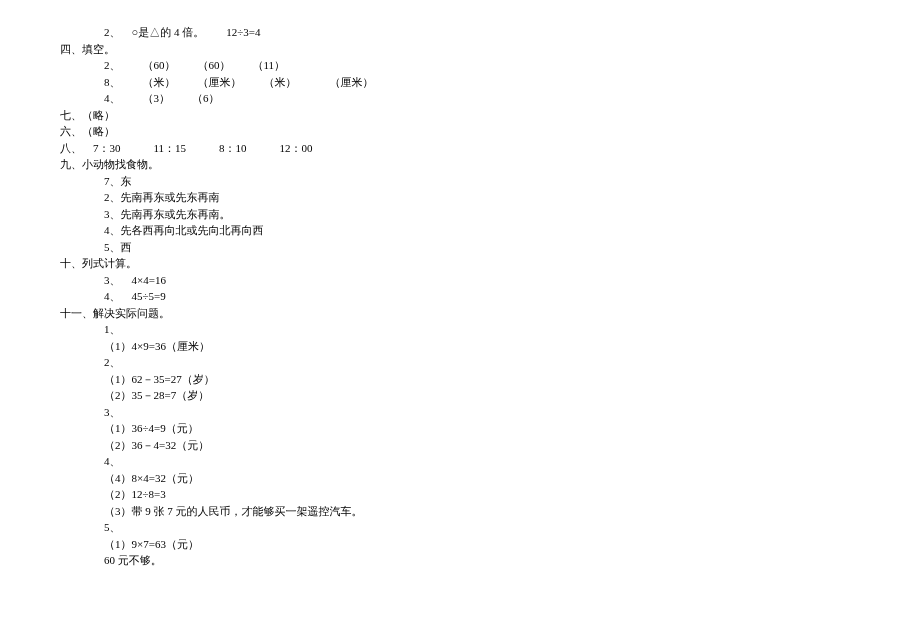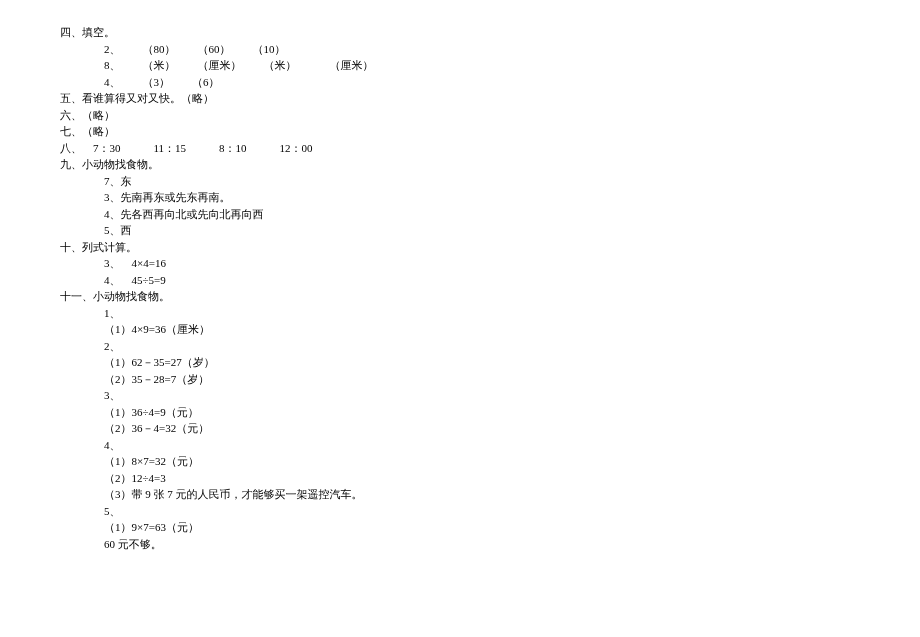--- a/index.html
+++ b/index.html
@@ -20,45 +20,46 @@
     }
     .line {
       white-space: pre;
     }
     .indent-2 { padding-left: 4em; }
   </style>
 </head>
 <body>
 
 <div id="doc">
+    <div class="line indent-2">2、　○是△的 4 倍。　　12÷3=4</div>
     <div class="line ">四、填空。</div>
-    <div class="line indent-2">2、　　（80）　　（60）　　（10）</div>
+    <div class="line indent-2">2、　　（60）　　（60）　　（11）</div>
     <div class="line indent-2">8、　　（米）　　（厘米）　　（米）　　　（厘米）</div>
     <div class="line indent-2">4、　　（3）　　（6）</div>
-    <div class="line ">五、看谁算得又对又快。（略）</div>
+    <div class="line ">七、（略）</div>
     <div class="line ">六、（略）</div>
-    <div class="line ">七、（略）</div>
     <div class="line ">八、　7：30　　　11：15　　　8：10　　　12：00</div>
     <div class="line ">九、小动物找食物。</div>
     <div class="line indent-2">7、东</div>
+    <div class="line indent-2">2、先南再东或先东再南</div>
     <div class="line indent-2">3、先南再东或先东再南。</div>
     <div class="line indent-2">4、先各西再向北或先向北再向西</div>
     <div class="line indent-2">5、西</div>
     <div class="line ">十、列式计算。</div>
     <div class="line indent-2">3、　4×4=16</div>
     <div class="line indent-2">4、　45÷5=9</div>
-    <div class="line ">十一、小动物找食物。</div>
+    <div class="line ">十一、解决实际问题。</div>
     <div class="line indent-2">1、</div>
     <div class="line indent-2">（1）4×9=36（厘米）</div>
     <div class="line indent-2">2、</div>
     <div class="line indent-2">（1）62－35=27（岁）</div>
     <div class="line indent-2">（2）35－28=7（岁）</div>
     <div class="line indent-2">3、</div>
     <div class="line indent-2">（1）36÷4=9（元）</div>
     <div class="line indent-2">（2）36－4=32（元）</div>
     <div class="line indent-2">4、</div>
-    <div class="line indent-2">（1）8×7=32（元）</div>
-    <div class="line indent-2">（2）12÷4=3</div>
+    <div class="line indent-2">（4）8×4=32（元）</div>
+    <div class="line indent-2">（2）12÷8=3</div>
     <div class="line indent-2">（3）带 9 张 7 元的人民币，才能够买一架遥控汽车。</div>
     <div class="line indent-2">5、</div>
     <div class="line indent-2">（1）9×7=63（元）</div>
     <div class="line indent-2">60 元不够。</div>
   </div>
 
 </body></html>

